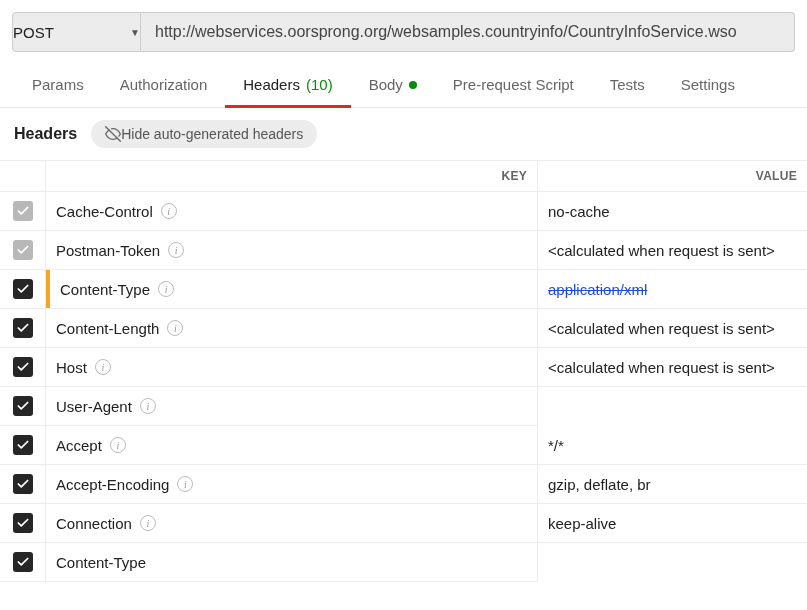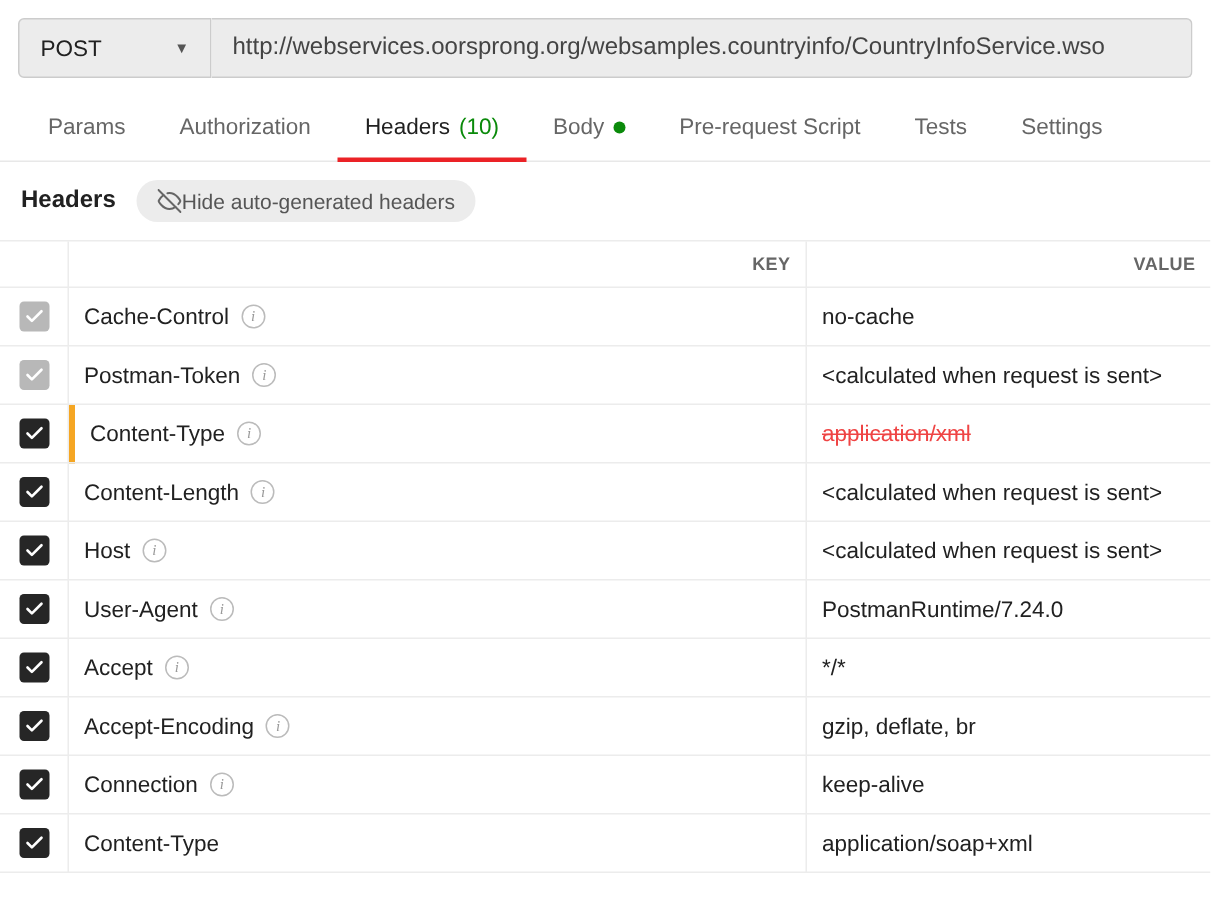--- a/index.html
+++ b/index.html
@@ -1,19 +1,19 @@
 <!DOCTYPE html>
 <html><head>
 <meta charset="utf-8">
 <style>
   * { box-sizing: border-box; margin: 0; padding: 0; }
   body { font-family: -apple-system, BlinkMacSystemFont, "Segoe UI", Arial, sans-serif; font-size: 14px; color: #212121; width: 807px; }
   
   .request-bar { display: flex; padding: 12px; gap: 0; }
-  .method-select { display: flex; align-items: center; justify-content: space-between; width: 129px; background: #ececec; border: 1px solid #ccc; border-radius: 4px 0 0 4px; padding: 10px 14px; font-size: 15px; font-weight: 500; cursor: pointer; }
+  .method-select { display: flex; align-items: center; justify-content: space-between; width: 129px; background: #ececec; border: 1px solid #ccc; border-radius: 4px 0 0 4px; padding: 10px 0; font-size: 15px; font-weight: 500; cursor: pointer; }
   .method-select .caret { font-size: 10px; color: #555; }
   .url-input { flex: 1; background: #ececec; border: 1px solid #ccc; border-left: none; border-radius: 0 4px 4px 0; padding: 10px 14px; font-size: 16px; color: #444; }
   
   .tabs { display: flex; padding: 0 14px; border-bottom: 1px solid #e8e8e8; gap: 0; }
   .tab { padding: 12px 18px; font-size: 15px; color: #666; cursor: pointer; border-bottom: 3px solid transparent; margin-bottom: -1px; display: flex; align-items: center; gap: 6px; }
   .tab.active { color: #212121; font-weight: 500; border-bottom-color: #eb2226; }
   .tab .count { color: #0a8a0a; font-weight: 400; }
   .body-dot { width: 8px; height: 8px; border-radius: 50%; background: #0a8a0a; display: inline-block; }
   
   .subhead { display: flex; align-items: center; gap: 14px; padding: 12px 14px; }
@@ -26,21 +26,21 @@
   .th { padding: 8px 10px; border-bottom: 1px solid #ececec; text-align: right; }
   .col-check { width: 46px; border-right: 1px solid #ececec; }
   .col-key { width: 492px; border-right: 1px solid #ececec; }
   .col-value { flex: 1; }
   
   .row { display: flex; align-items: stretch; font-size: 15px; position: relative; }
   .row .cell { padding: 9px 10px; border-bottom: 1px solid #ececec; display: flex; align-items: center; }
   .row .col-check { justify-content: center; }
   .row .col-key { gap: 8px; color: #212121; }
   .row .col-value { color: #212121; }
-  .row.strike .col-value span { text-decoration: line-through; color: #ef4444; }
+  .row.strike .col-value span { text-decoration: line-through; color: #1d4ed8; }
   .row .orange-bar { position: absolute; left: 46px; top: 0; bottom: 0; width: 4px; background: #f5a623; border-bottom: 1px solid #ececec; }
   
   .checkbox { width: 20px; height: 20px; border-radius: 3px; display: flex; align-items: center; justify-content: center; cursor: pointer; }
   .checkbox.gray { background: #b8b8b8; }
   .checkbox.black { background: #262626; }
   .checkbox svg { width: 14px; height: 14px; }
   
   .info-icon { width: 16px; height: 16px; border: 1px solid #bbb; border-radius: 50%; display: inline-flex; align-items: center; justify-content: center; font-size: 10px; color: #999; font-style: italic; font-family: Georgia, serif; }
 </style>
 </head>
@@ -186,23 +186,20 @@
           <div class="checkbox black">
             <svg viewBox="0 0 24 24" fill="none" stroke="#fff" stroke-width="3" stroke-linecap="round" stroke-linejoin="round">
               <polyline points="20 6 9 17 4 12"></polyline>
             </svg>
           </div>
         </div>
         <div class="cell col-key">
           <span>User-Agent</span>
           <span class="info-icon">i</span>
         </div>
-        <div class="cell col-value">
-          <span>PostmanRuntime/7.24.0</span>
-        </div>
       </div>
       <div class="row">
         <div class="cell col-check">
           <div class="checkbox black">
             <svg viewBox="0 0 24 24" fill="none" stroke="#fff" stroke-width="3" stroke-linecap="round" stroke-linejoin="round">
               <polyline points="20 6 9 17 4 12"></polyline>
             </svg>
           </div>
         </div>
         <div class="cell col-key">
@@ -249,18 +246,15 @@
         <div class="cell col-check">
           <div class="checkbox black">
             <svg viewBox="0 0 24 24" fill="none" stroke="#fff" stroke-width="3" stroke-linecap="round" stroke-linejoin="round">
               <polyline points="20 6 9 17 4 12"></polyline>
             </svg>
           </div>
         </div>
         <div class="cell col-key">
           <span>Content-Type</span>
         </div>
-        <div class="cell col-value">
-          <span>application/soap+xml</span>
-        </div>
       </div>
     </div>
 </div>
 
 </body></html>

